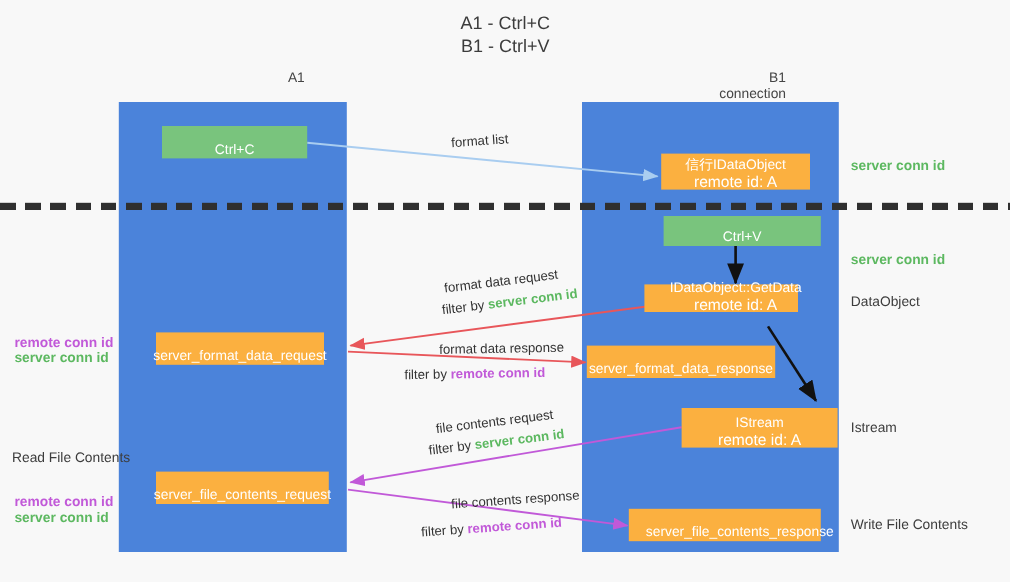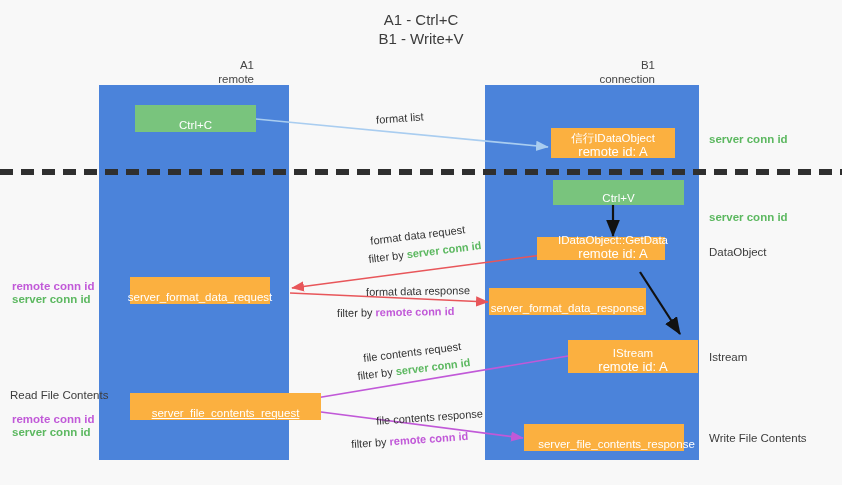--- a/index.html
+++ b/index.html
@@ -57,26 +57,25 @@
 
   svg.overlay{position:absolute;left:0;top:0;width:842px;height:485px;pointer-events:none;}
 </style>
 </head>
 <body>
 
 <div id="stage">
 
   <div class="title">
     <div>A1 - Ctrl+C</div>
-    <div>B1 - Write+V</div>
+    <div>B1 - Ctrl+V</div>
   </div>
 
   <div class="colhead" style="left:134px;top:58px;width:120px;">
     <div>A1</div>
-    <div>remote</div>
   </div>
   <div class="colhead" style="left:535px;top:58px;width:120px;">
     <div>B1</div>
     <div>connection</div>
   </div>
 
   <div class="lane" style="left:99px;top:85px;width:190px;height:375px;"></div>
   <div class="lane" style="left:485px;top:85px;width:214px;height:375px;"></div>
 
   <svg class="overlay" viewBox="0 0 842 485">
@@ -136,38 +135,38 @@
 
   <div class="box orange" style="left:489px;top:288px;width:157px;height:27px;">
     <div>server_format_data_response</div>
   </div>
 
   <div class="box orange" style="left:568px;top:340px;width:130px;height:33px;">
     <div>IStream</div>
     <div class="l2">remote id: A</div>
   </div>
 
-  <div class="box orange" style="left:130px;top:393px;width:191px;height:27px;text-decoration:underline;">
+  <div class="box orange" style="left:130px;top:393px;width:144px;height:27px;">
     <div>server_file_contents_request</div>
   </div>
 
   <div class="box orange" style="left:524px;top:424px;width:160px;height:27px;padding-left:25px;">
     <div>server_file_contents_response</div>
   </div>
 
   <div class="lbl green" style="left:709px;top:132px;">server conn id</div>
   <div class="lbl green" style="left:709px;top:210px;">server conn id</div>
   <div class="lbl right" style="left:709px;top:245px;">DataObject</div>
   <div class="lbl right" style="left:709px;top:350px;">Istream</div>
   <div class="lbl right" style="left:709px;top:431px;">Write File Contents</div>
 
   <div class="lbl purple" style="left:12px;top:279px;">remote conn id</div>
   <div class="lbl green" style="left:12px;top:292px;">server conn id</div>
 
-  <div class="lbl right" style="left:10px;top:388px;">Read File Contents</div>
+  <div class="lbl right" style="left:10px;top:375px;">Read File Contents</div>
   <div class="lbl purple" style="left:12px;top:412px;">remote conn id</div>
   <div class="lbl green" style="left:12px;top:425px;">server conn id</div>
 
   <div class="midlbl" style="left:376px;top:111px;transform:rotate(-4deg);">format list</div>
 
   <div class="midlbl" style="left:370px;top:228px;transform:rotate(-7deg);">format data request</div>
   <div class="midlbl" style="left:368px;top:245px;transform:rotate(-7deg);">
     <span>filter by </span><span class="g">server conn id</span>
   </div>
 

